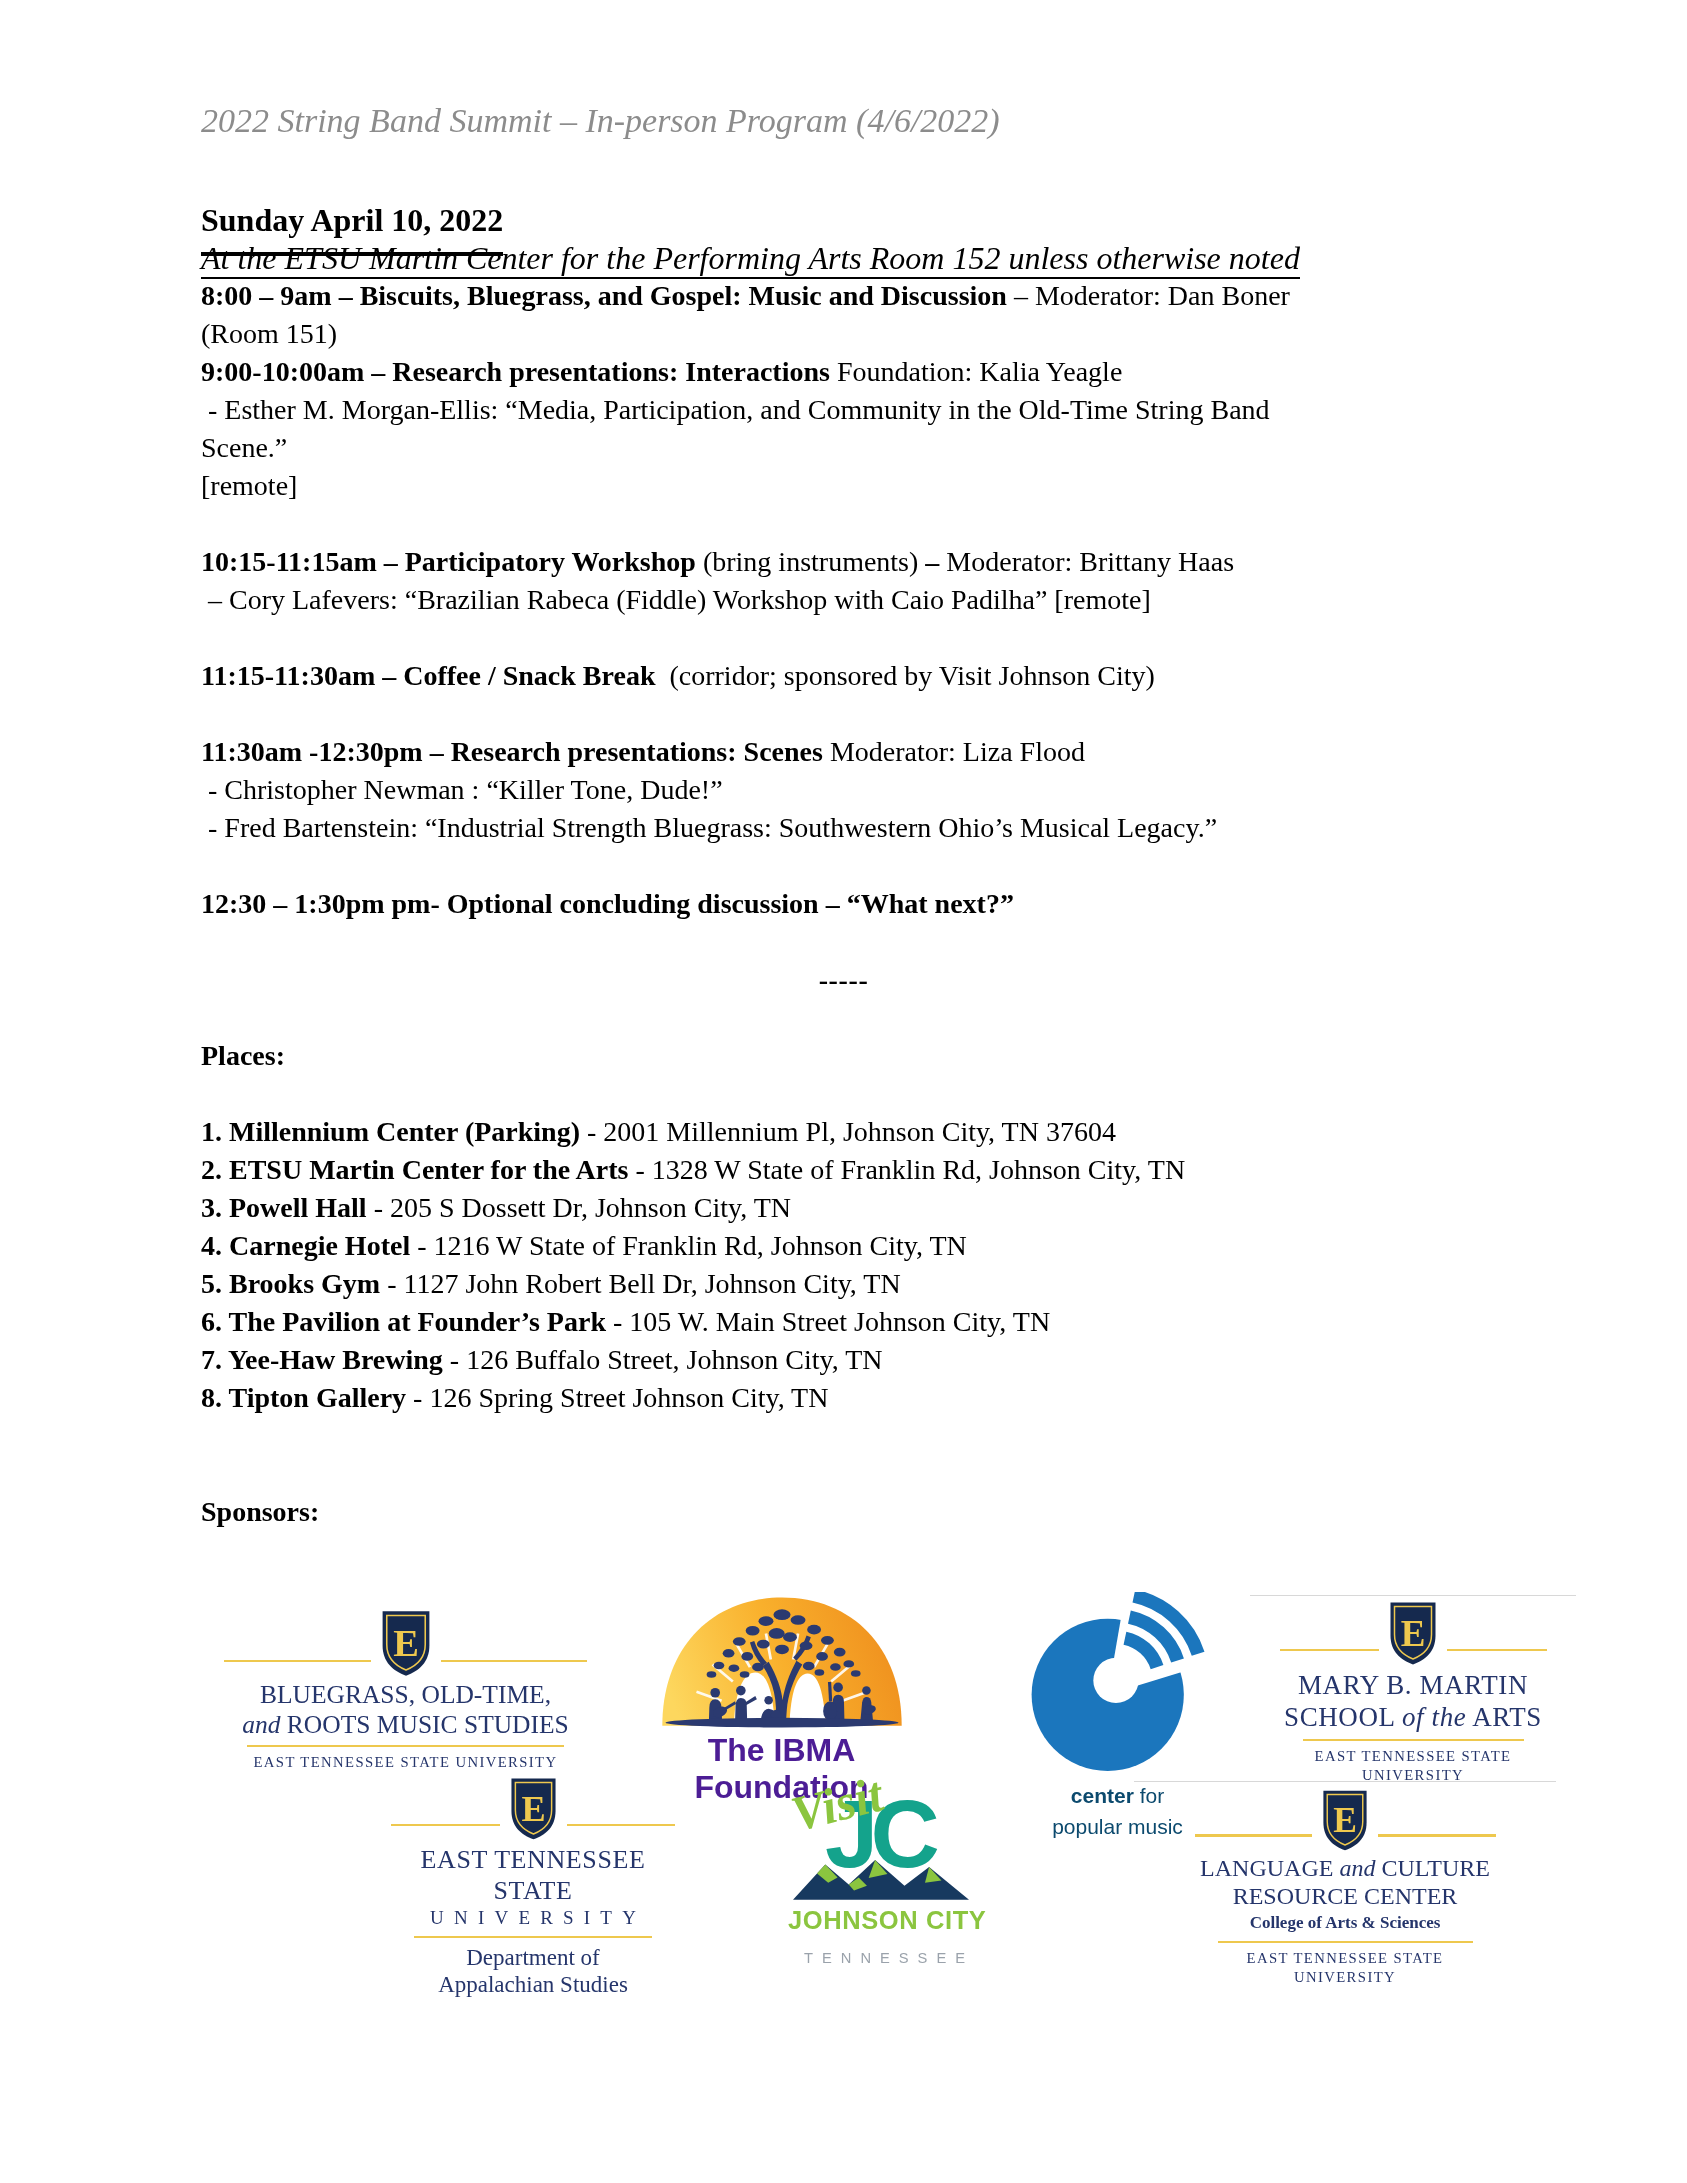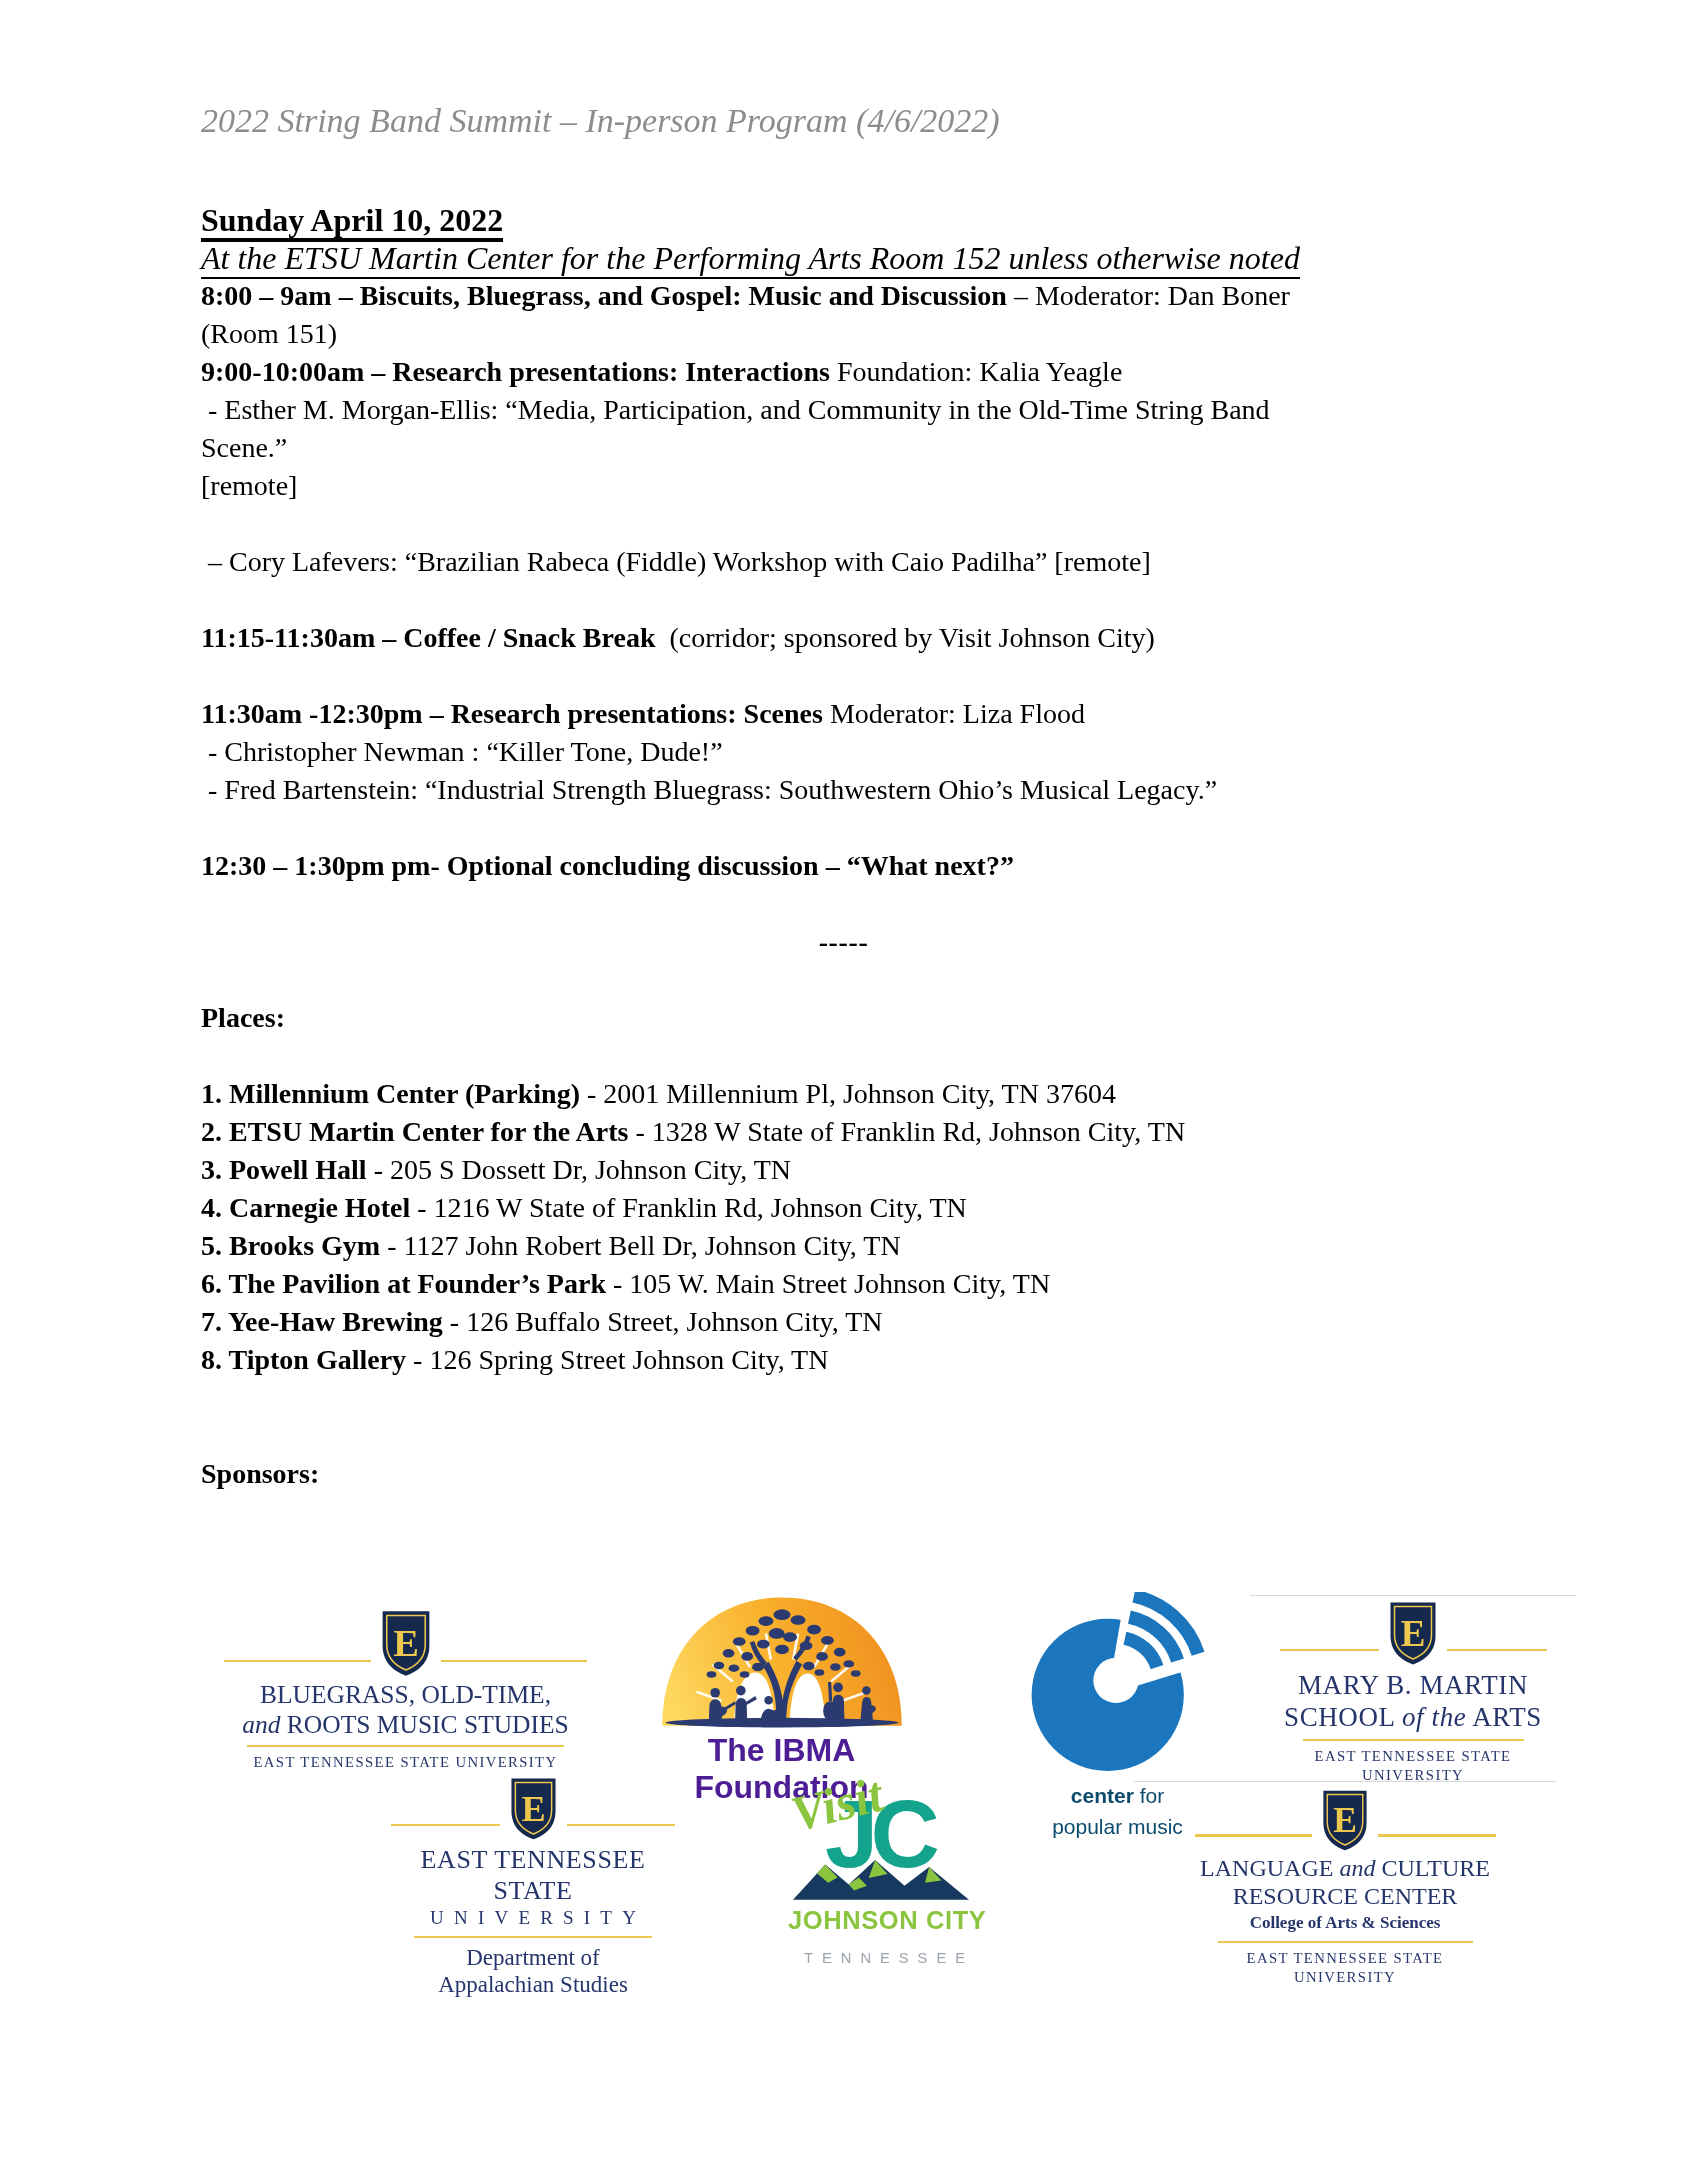--- a/index.html
+++ b/index.html
@@ -1,21 +1,21 @@
 <!DOCTYPE html>
 <html style="font-size:9px"><head>
 <meta charset="utf-8">
 <style>
   html,body { margin:0; padding:0; background:#ffffff; }
   body { width:1687px; height:2183px; font-family:"Liberation Serif", serif; color:#000; }
   .page { position:relative; width:1687px; height:2084px; overflow:hidden; background:#fff; }
   .content { padding:101px 170px 0 201px; }
   .doc-header { color:#8c8c8c; font-style:italic; font-size:34px; line-height:40px; }
   .day-heading { margin-top:60px; font-size:32px; line-height:38px; font-weight:bold; }
-  .day-heading span { border-bottom:4px solid #000; padding-bottom:0; }
+  .day-heading span { border-bottom:4px solid #000; padding-bottom:14px; }
   .venue { font-size:32px; line-height:38px; font-style:italic; }
   .venue span { border-bottom:2.3px solid #000; padding-bottom:0.6px; }
   .line { font-size:28px; line-height:38px; min-height:38px; white-space:pre-wrap; }
   .blank { height:38px; }
   .b { font-weight:bold; }
   .divider { text-align:center; font-weight:bold; letter-spacing:0.6px; margin-right:31px; }
 
   
   .sponsors { position:absolute; left:0; top:1573px; width:1687px; height:610px; }
   .logo { position:absolute; color:#25356b; text-align:center; }
@@ -66,20 +66,21 @@
     <div class="day-heading"><span>Sunday April 10, 2022</span></div>
     <div class="venue"><span>At the ETSU Martin Center for the Performing Arts Room 152 unless otherwise noted</span></div>
 
     <div class="line"><span class="b">8:00 – 9am – Biscuits, Bluegrass, and Gospel: Music and Discussion</span><span> – Moderator: Dan Boner</span></div>
     <div class="line"><span>(Room 151)</span></div>
     <div class="line"><span class="b">9:00-10:00am – Research presentations: Interactions</span><span> Foundation: Kalia Yeagle</span></div>
     <div class="line"><span> - Esther M. Morgan-Ellis: “Media, Participation, and Community in the Old-Time String Band</span></div>
     <div class="line"><span>Scene.”</span></div>
     <div class="line"><span>[remote]</span></div>
     <div class="blank"></div>
+    <div class="line"><span class="b">10:15-11:15am – Participatory Workshop</span><span> (bring instruments) </span><span class="b">–</span><span> Moderator: Brittany Haas</span></div>
     <div class="line"><span> – Cory Lafevers: “Brazilian Rabeca (Fiddle) Workshop with Caio Padilha” [remote]</span></div>
     <div class="blank"></div>
     <div class="line"><span class="b">11:15-11:30am – Coffee / Snack Break</span><span>  (corridor; sponsored by Visit Johnson City)</span></div>
     <div class="blank"></div>
     <div class="line"><span class="b">11:30am -12:30pm – Research presentations: Scenes</span><span> Moderator: Liza Flood</span></div>
     <div class="line"><span> - Christopher Newman : “Killer Tone, Dude!”</span></div>
     <div class="line"><span> - Fred Bartenstein: “Industrial Strength Bluegrass: Southwestern Ohio’s Musical Legacy.”</span></div>
     <div class="blank"></div>
     <div class="line"><span class="b">12:30 – 1:30pm pm- Optional concluding discussion – “What next?”</span></div>
     <div class="blank"></div>

